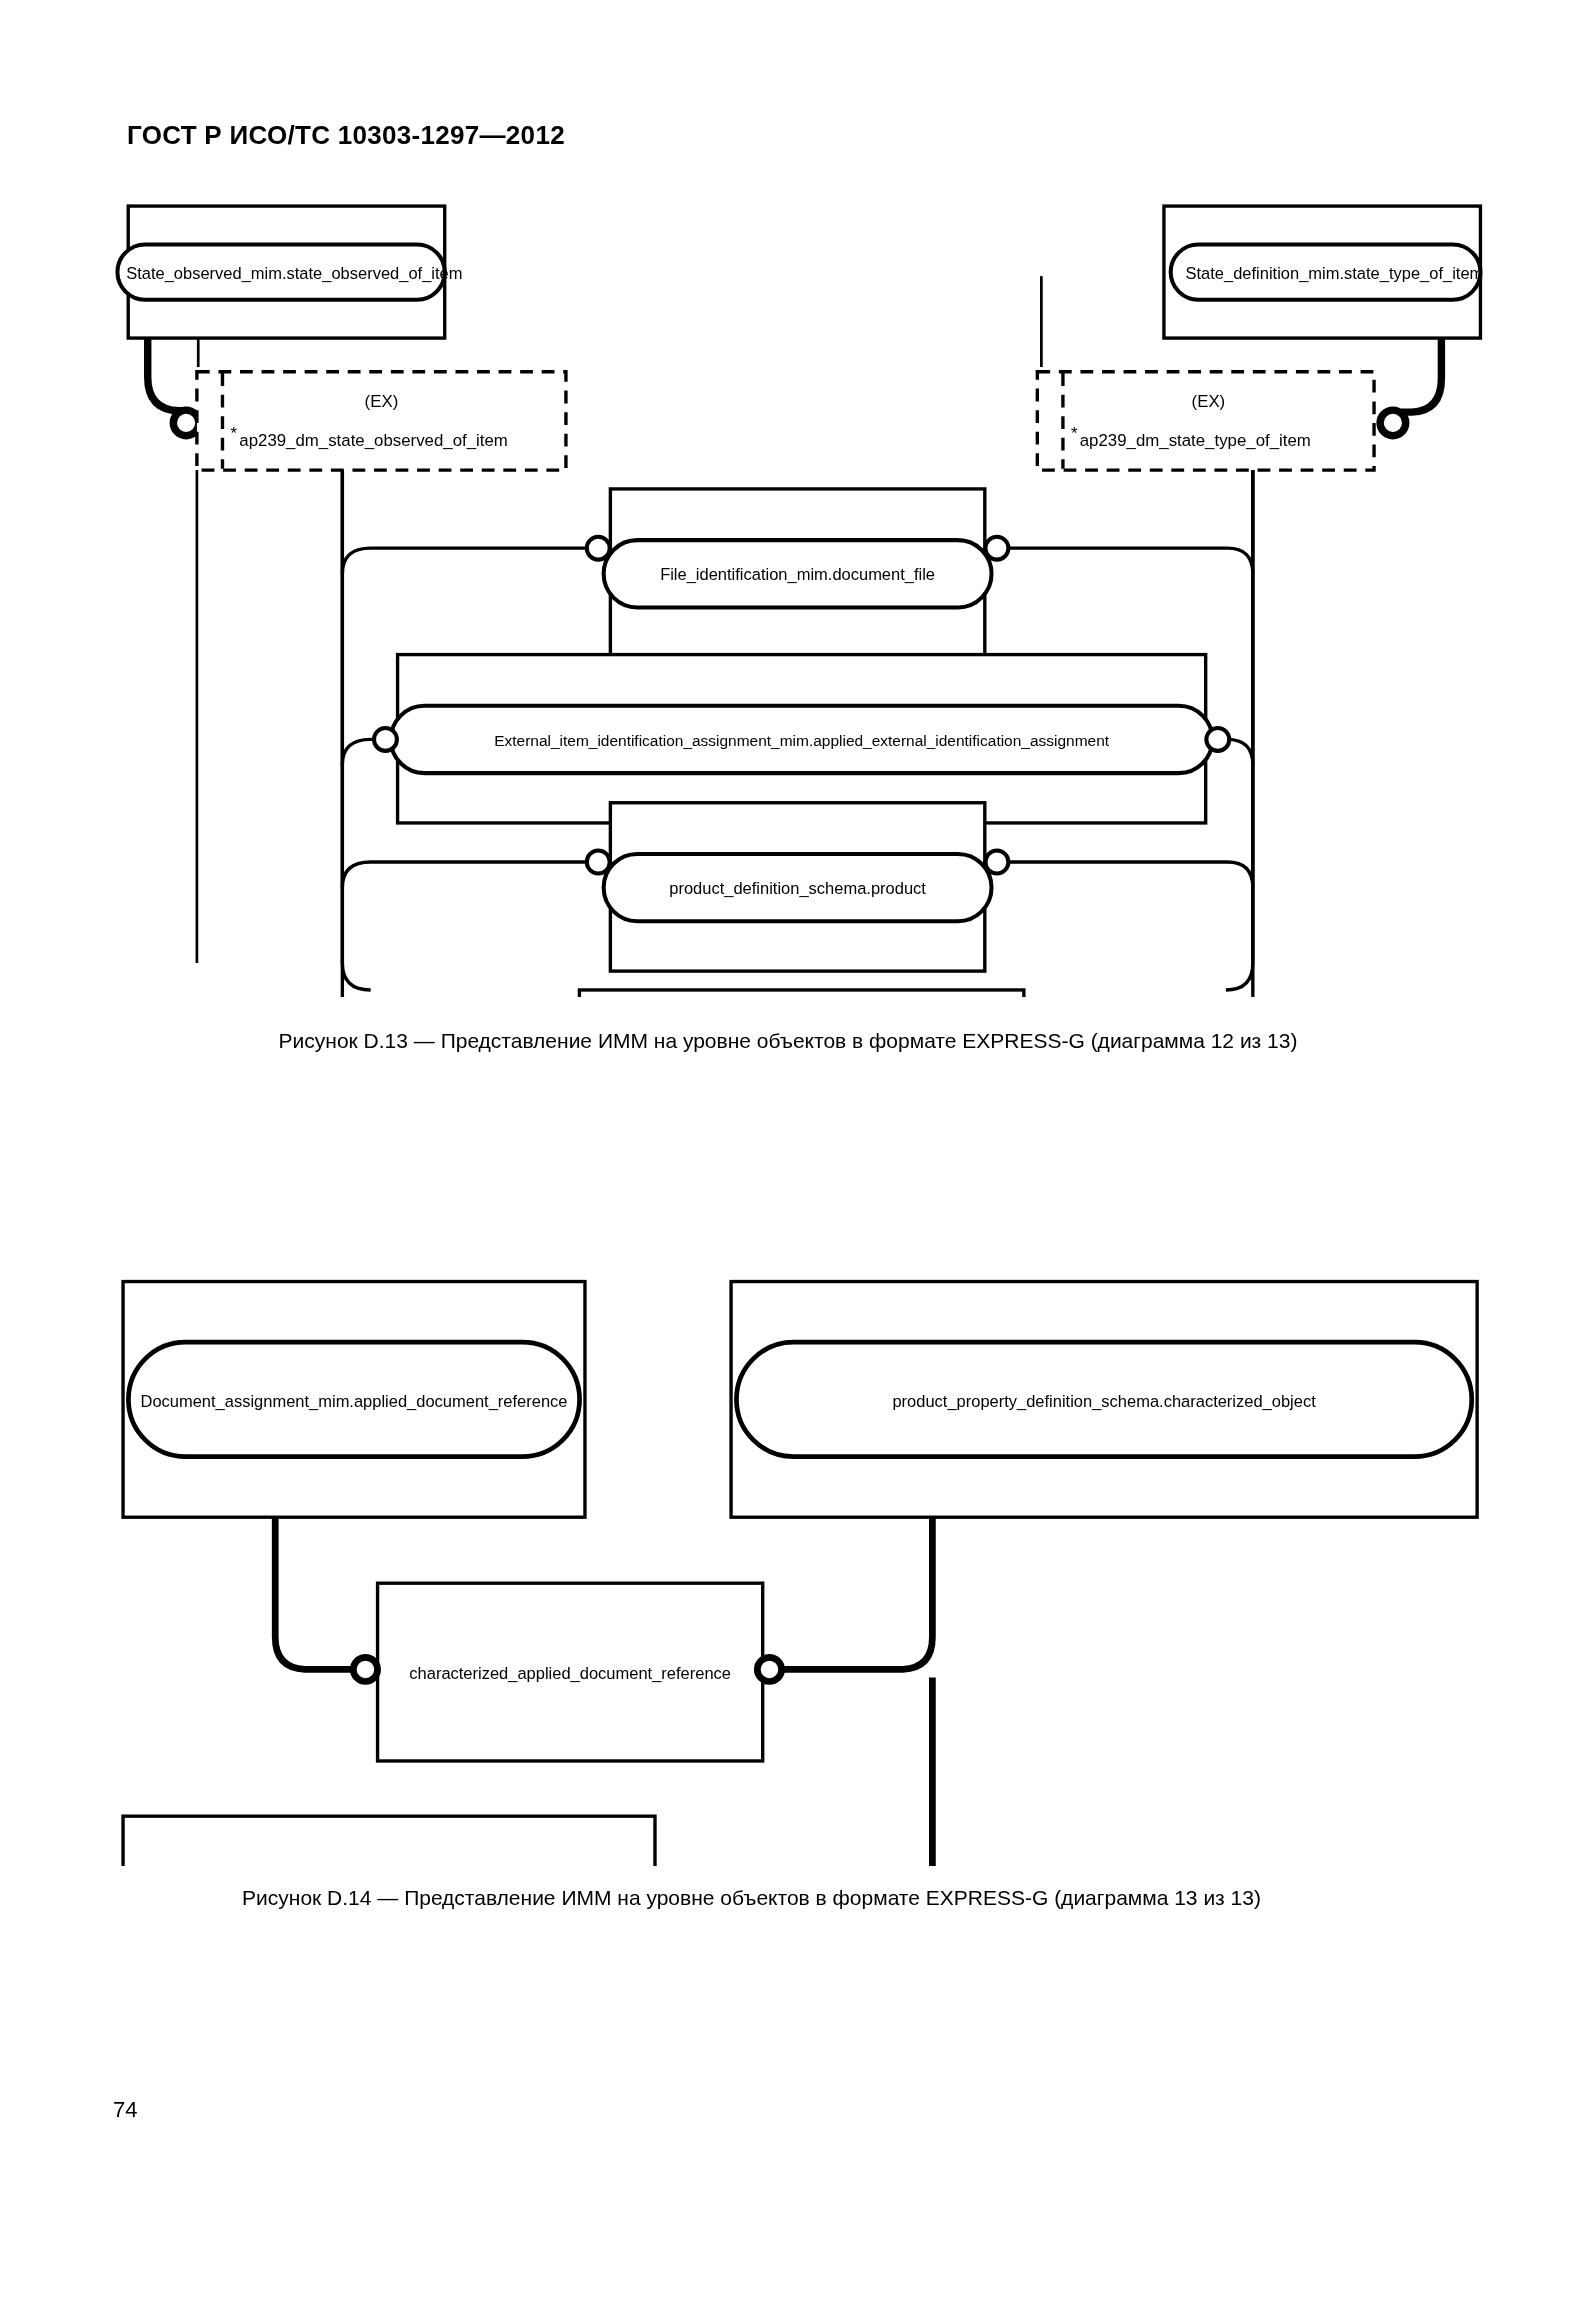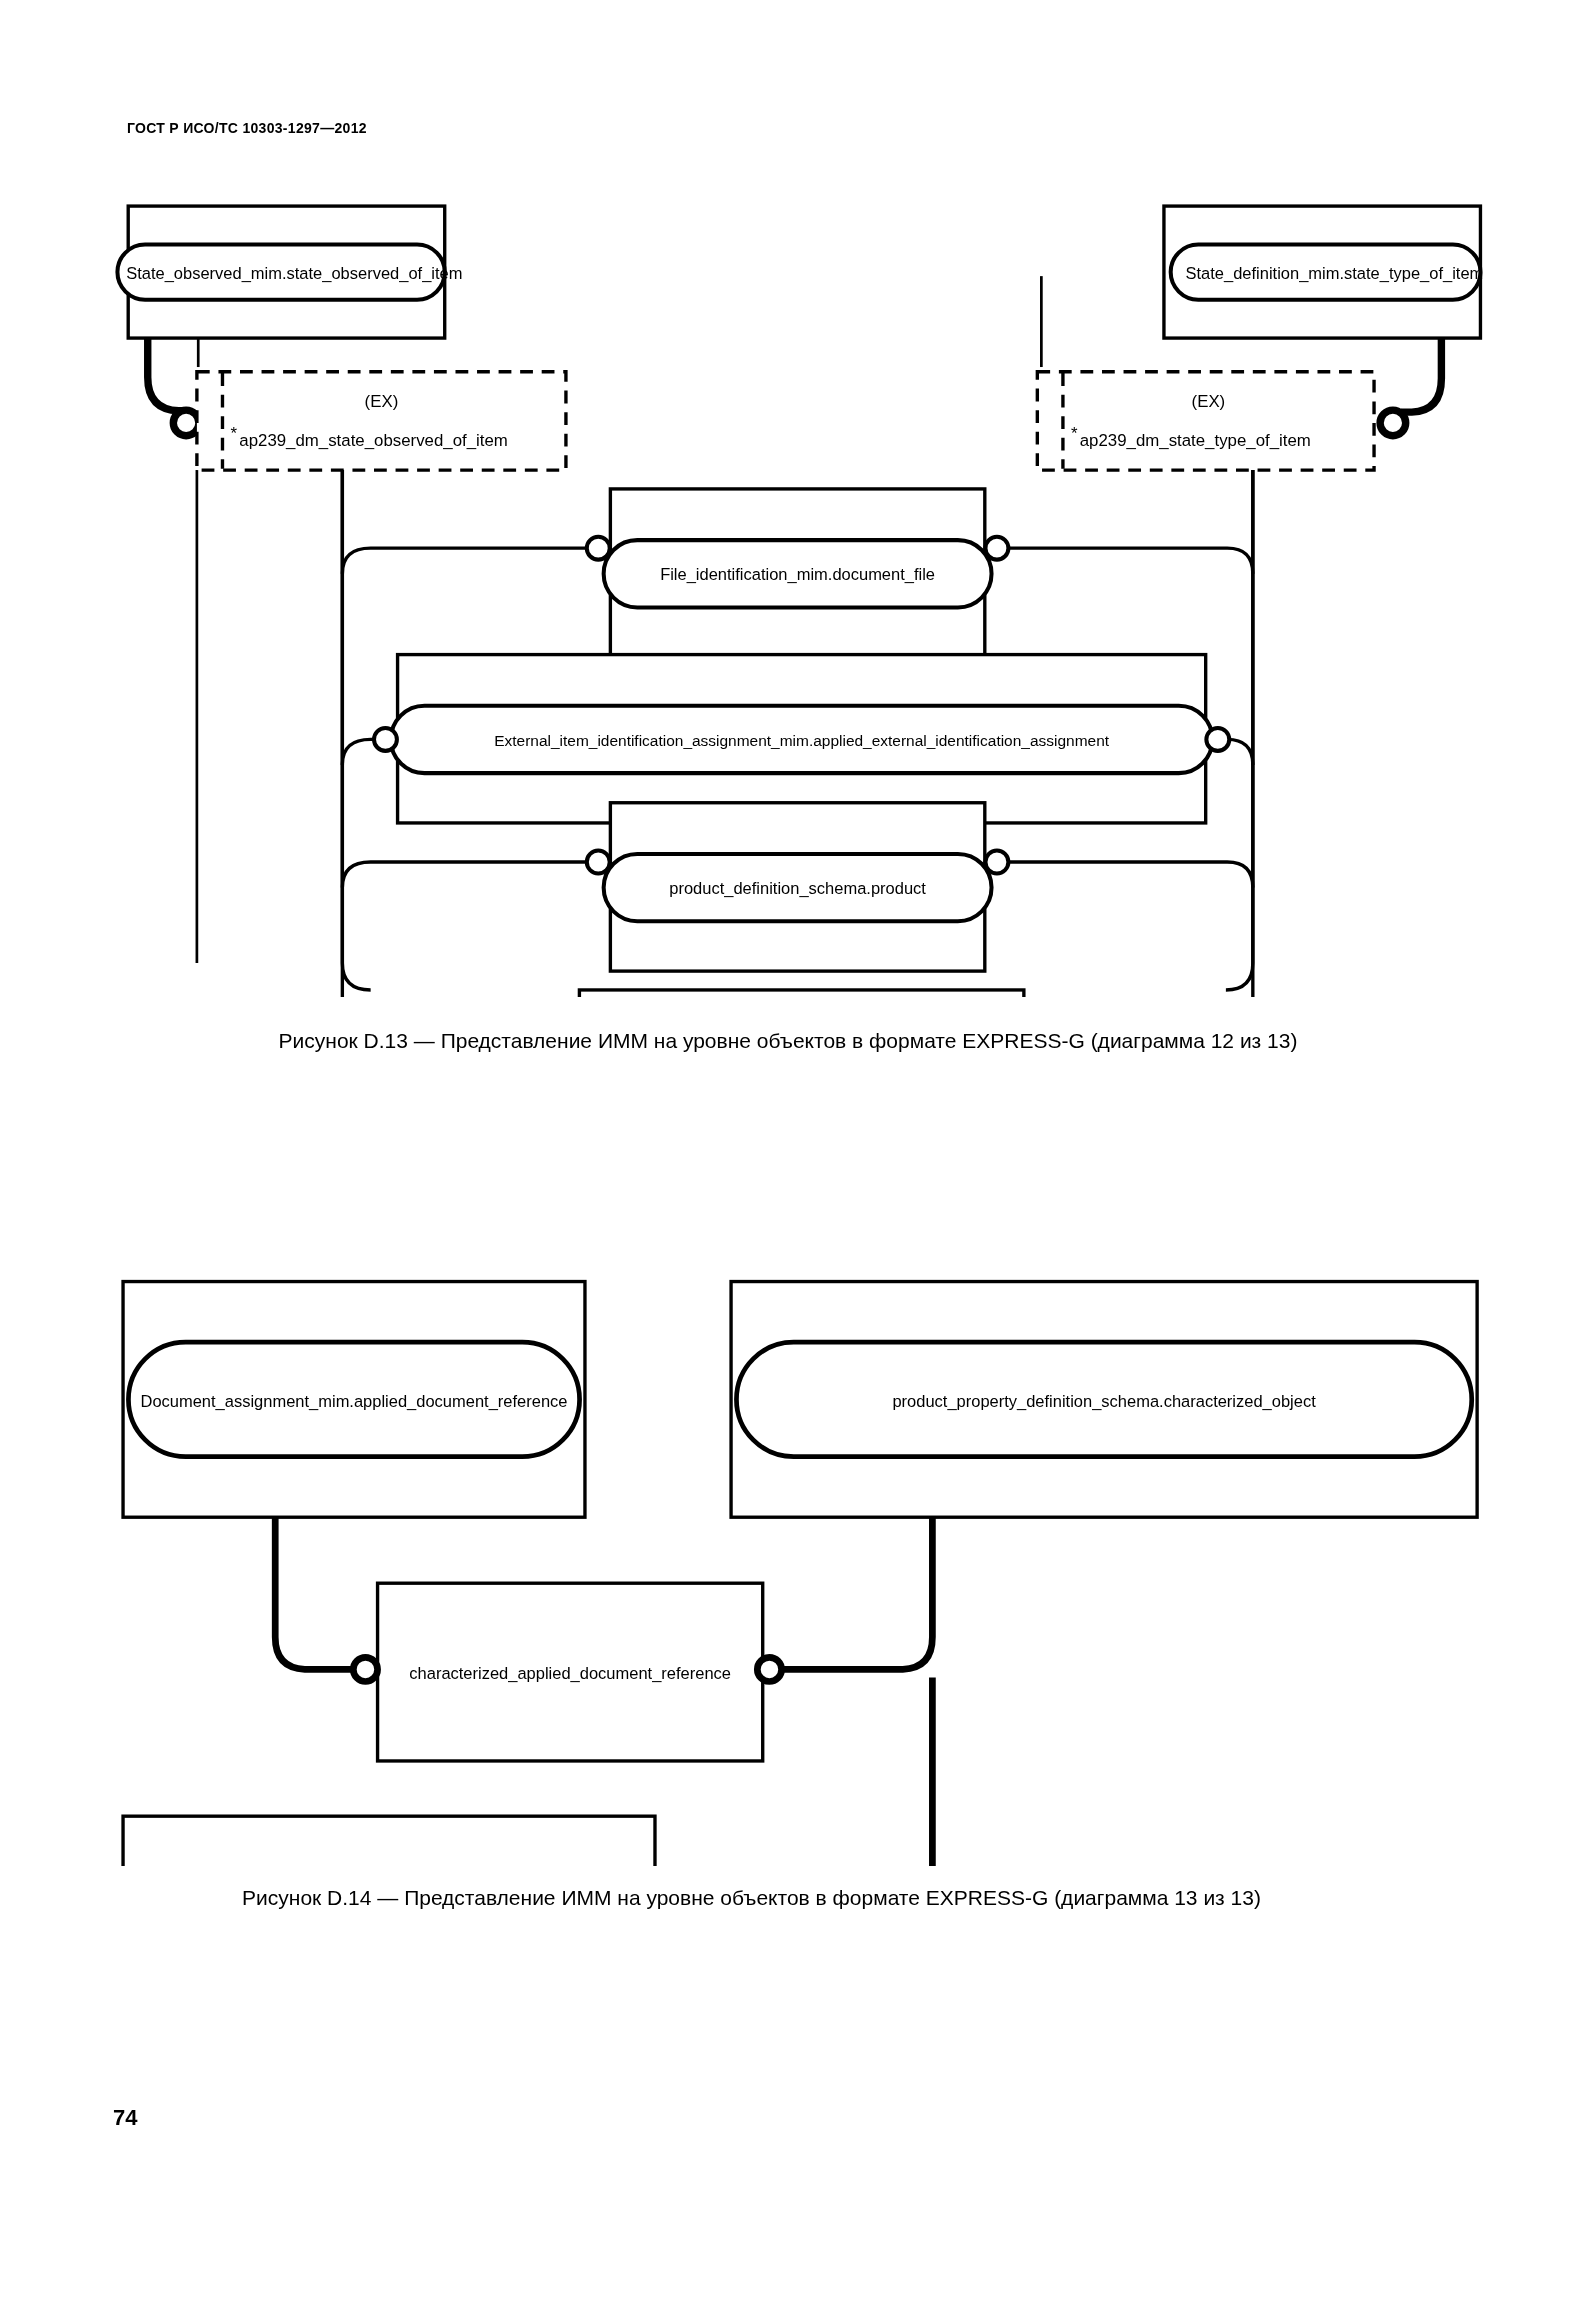--- a/index.html
+++ b/index.html
@@ -15,33 +15,32 @@
     position: relative;
     width: 1591px;
     height: 2307px;
     background: #ffffff;
     overflow: hidden;
   }
   .doc-header {
     position: absolute;
     left: 127px;
     top: 120px;
-    font-size: 14px;
+    font-size: 26px;
     font-weight: bold;
     letter-spacing: 0.3px;
     white-space: nowrap;
   }
   .page-number {
     position: absolute;
     left: 113px;
     top: 2097px;
     font-size: 22px;
-    font-weight: bold;
+    font-weight: normal;
     white-space: nowrap;
-    margin-top: 8px;
   }
   .fig-caption {
     position: absolute;
     font-size: 21px;
     white-space: nowrap;
     text-align: center;
   }
   .fig-caption.cap1 { left: 0; top: 1029px; width: 1576px; }
   .fig-caption.cap2 { left: 0; top: 1886px; width: 1503px; }
 

